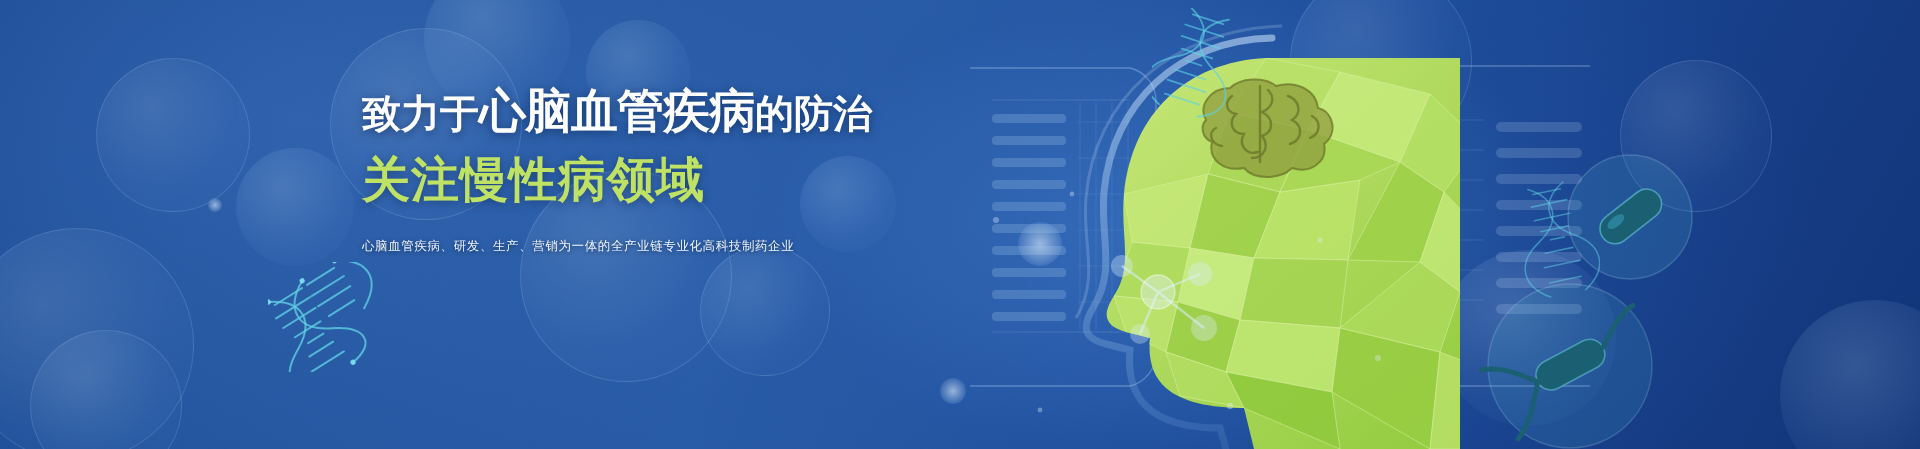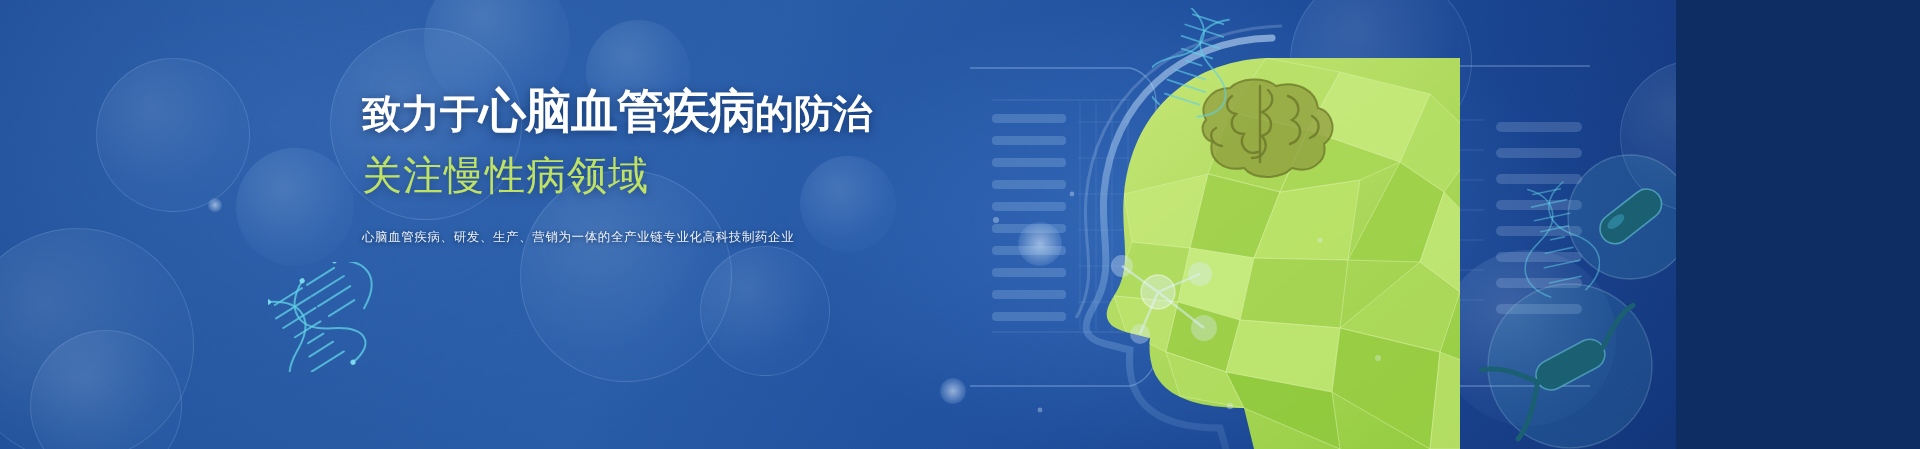--- a/index.html
+++ b/index.html
@@ -1,38 +1,38 @@
 <!DOCTYPE html>
 <html><head>
 <meta charset="utf-8">
 <style>
   html,body{margin:0;padding:0;background:#0d2d63;}
   #banner{
-    position:relative;width:1676px;height:449px;overflow:hidden;
+    position:relative;width:1920px;height:449px;overflow:hidden;
     font-family:"Liberation Sans","DejaVu Sans",sans-serif;
     background:
       radial-gradient(900px 520px at 1180px 230px, rgba(70,130,210,0.55) 0%, rgba(40,90,175,0.18) 45%, rgba(0,0,0,0) 72%),
       radial-gradient(1100px 700px at 300px 120px, rgba(62,112,190,0.50) 0%, rgba(30,72,150,0.12) 55%, rgba(0,0,0,0) 78%),
       linear-gradient(118deg,#1d4b93 0%,#24579f 22%,#2a5fa8 42%,#1f4f9c 62%,#17408a 80%,#123478 100%);
   }
   .layer{position:absolute;inset:0;}
   .bokeh{position:absolute;border-radius:50%;pointer-events:none;}
   .ring{border:1px solid rgba(190,220,255,0.16);background:radial-gradient(circle at 36% 32%, rgba(205,230,255,0.14), rgba(150,195,255,0.045) 58%, rgba(120,170,240,0.015) 100%);}
   .soft{background:radial-gradient(circle at 40% 34%, rgba(200,228,255,0.18), rgba(140,190,250,0.06) 60%, rgba(120,170,240,0) 100%);}
   .dot{background:radial-gradient(circle, rgba(225,240,255,0.60), rgba(190,220,255,0.12) 70%, rgba(0,0,0,0) 100%);}
 
   
   #copy{position:absolute;left:362px;top:86px;width:700px;}
   .headline{
     white-space:nowrap;color:#ffffff;font-weight:bold;font-size:39px;line-height:1.08;
     letter-spacing:0px;text-shadow:0 2px 10px rgba(6,26,64,0.55);
   }
   .headline .big{font-size:47px;letter-spacing:-1px;}
   .subhead{
-    margin-top:11px;color:#bfe264;font-size:40px;font-weight:normal;letter-spacing:1px;
+    margin-top:11px;color:#bfe264;font-size:48px;font-weight:bold;letter-spacing:1px;
     text-shadow:0 2px 9px rgba(8,30,70,0.45);white-space:nowrap;
   }
   .tagline{
     margin-top:26px;color:#eef4fb;font-size:12.5px;letter-spacing:.6px;white-space:nowrap;
     text-shadow:0 1px 4px rgba(8,28,66,0.7);
   }
 
   svg{position:absolute;display:block;}
 </style>
 </head>

